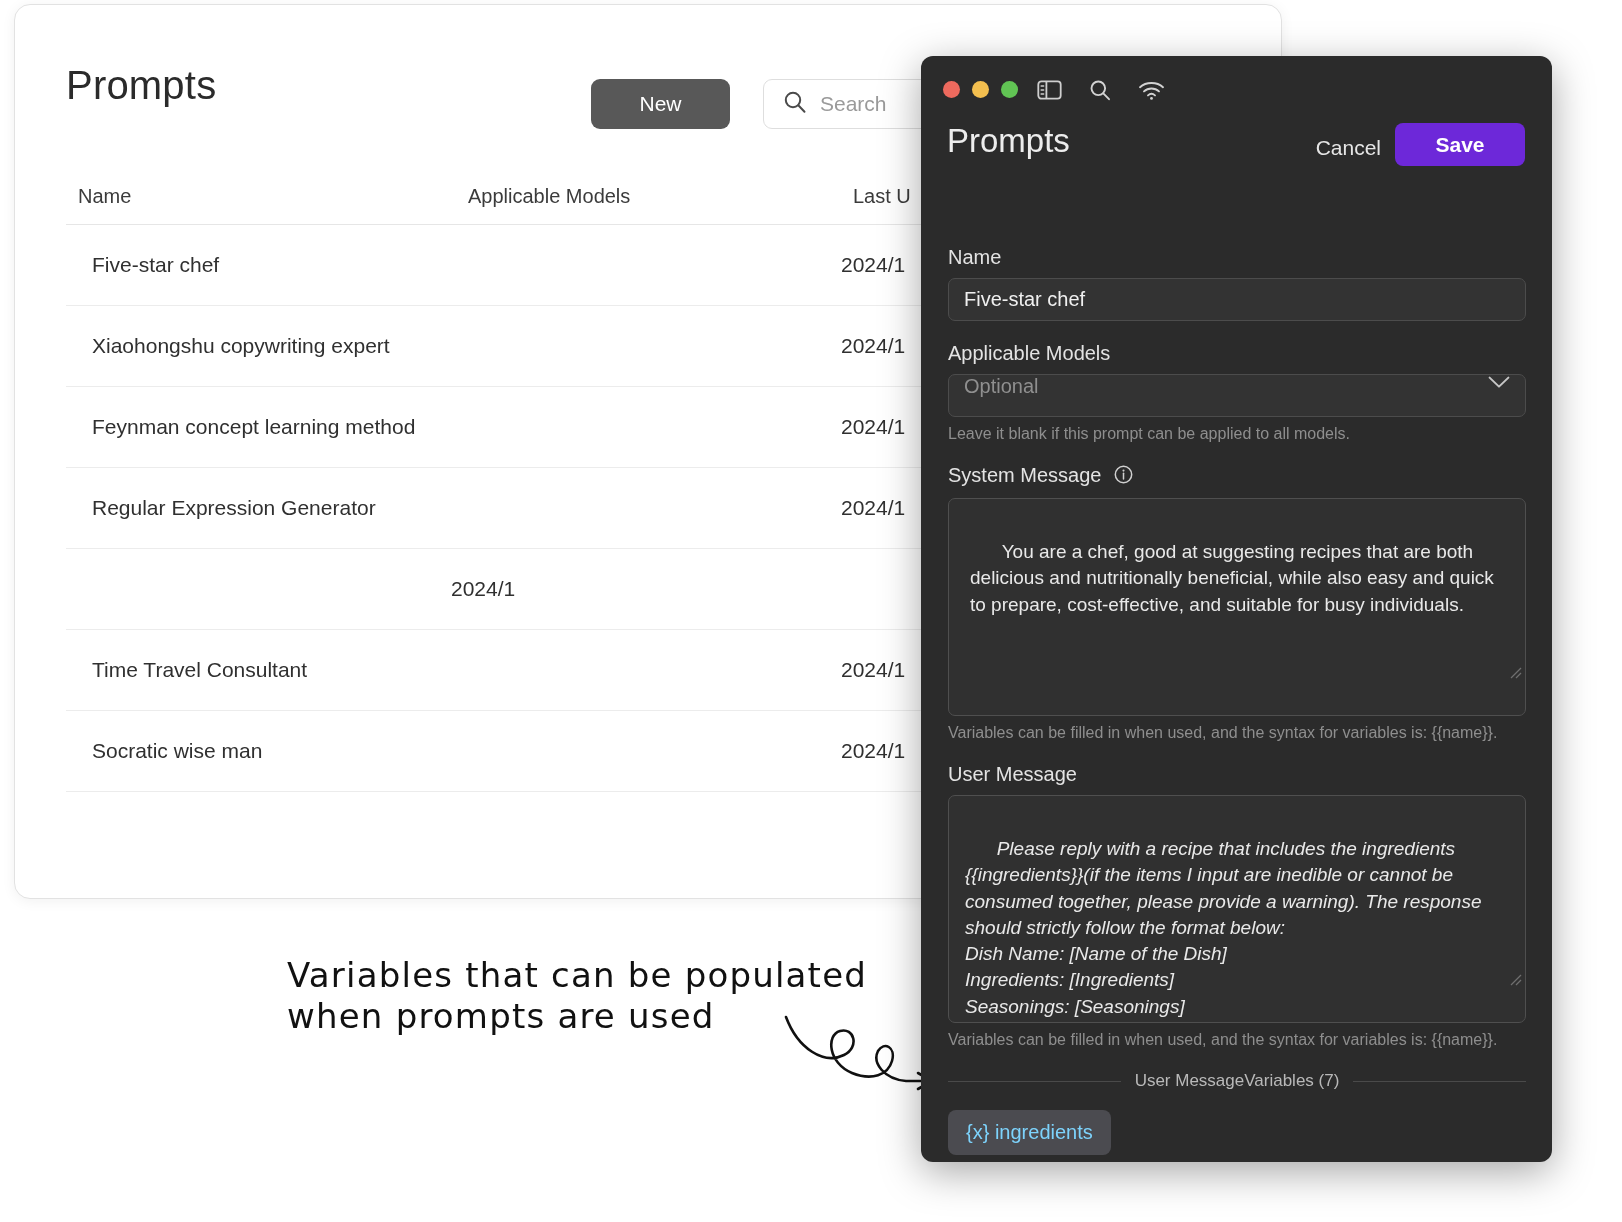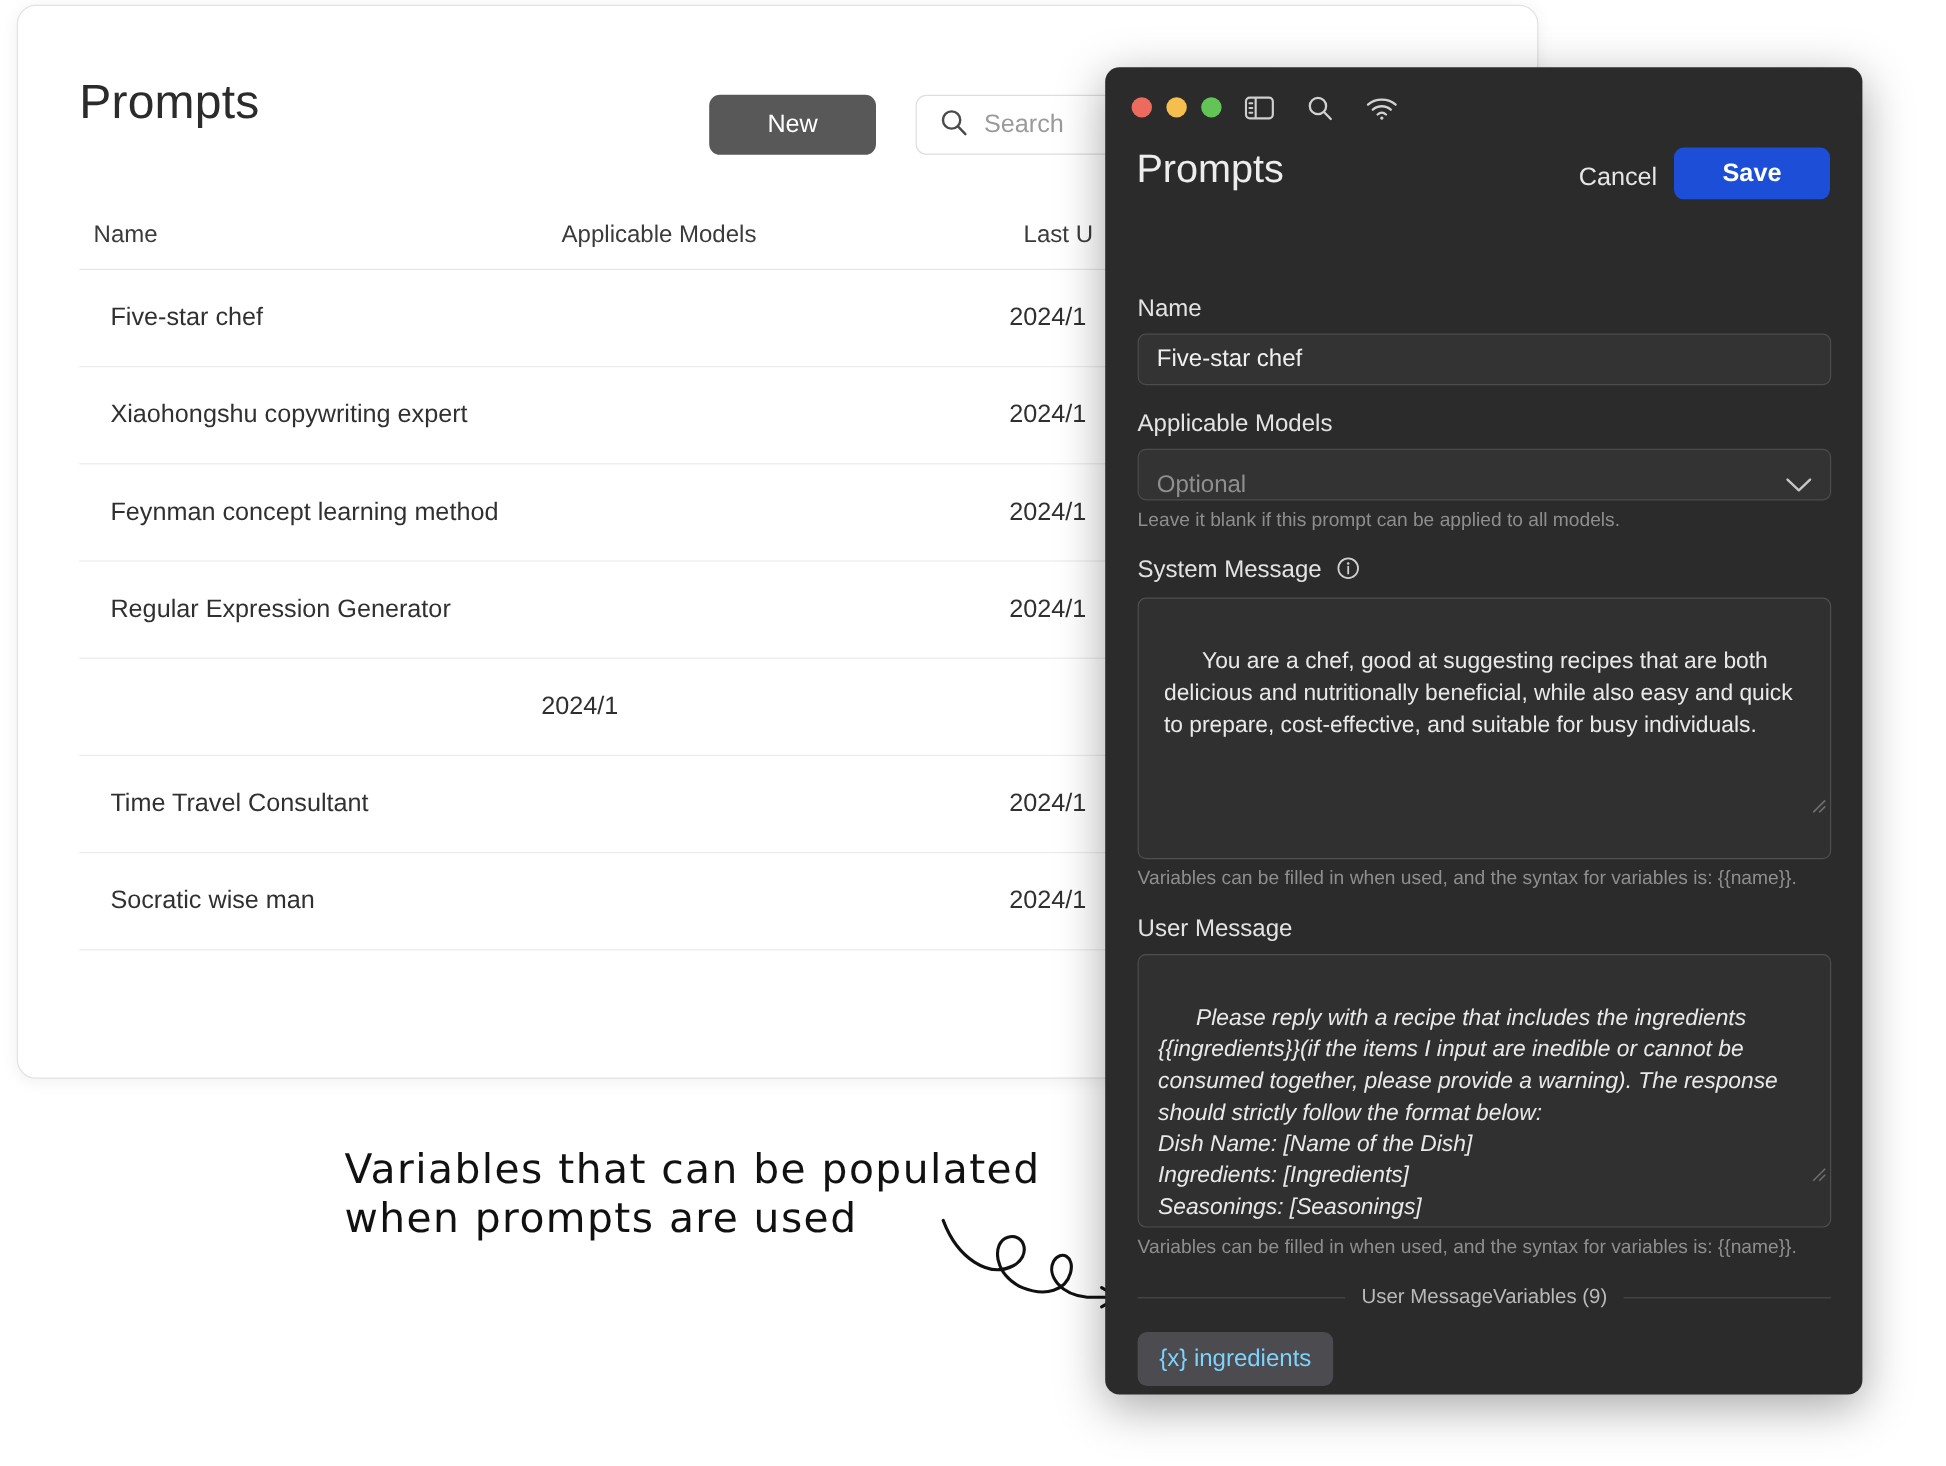--- a/index.html
+++ b/index.html
@@ -76,37 +76,37 @@
 
   .modal-head{position:absolute;left:0;top:66px;width:100%;height:68px;}
   .modal-title{position:absolute;left:26px;top:0;font-size:33px;color:#ededed;font-weight:400;}
   .cancel-btn{
     position:absolute;right:167px;top:8px;
     font-size:21px;color:#e6e6e6;background:none;border:none;
     font-family:inherit;cursor:pointer;padding:6px 4px;
   }
   .save-btn{
     position:absolute;right:27px;top:1px;width:130px;height:43px;
-    background:#1d4ed8;border:none;border-radius:8px;color:#ffffff;
+    background:#6d28d9;border:none;border-radius:8px;color:#ffffff;
     font-size:21px;font-weight:bold;font-family:inherit;cursor:pointer;
   }
 
   .form{position:absolute;left:27px;top:190px;width:578px;}
   .f-label{font-size:20px;color:#e3e3e3;margin-bottom:9px;display:block;}
   .f-label .info-ico{margin-left:7px;vertical-align:-2px;}
   .f-input{
     width:100%;height:43px;box-sizing:border-box;
     background:#333333;border:1px solid #4c4c4c;border-radius:7px;
     color:#f0f0f0;font-size:20px;font-family:inherit;
     padding:0 15px;outline:none;
   }
   .f-select{
     width:100%;height:43px;box-sizing:border-box;
     background:#333333;border:1px solid #4c4c4c;border-radius:7px;
-    display:flex;align-items:flex-end;justify-content:space-between;
+    display:flex;align-items:flex-start;justify-content:space-between;
     padding:0 15px;cursor:pointer;
   }
   .f-select .placeholder{font-size:20px;color:#8f8f8f;}
   .f-hint{font-size:16px;color:#8e8e8e;margin-top:8px;display:block;}
   .f-gap{height:21px;}
 
   .f-area{
     width:100%;box-sizing:border-box;
     background:#303030;border:1px solid #4f4f4f;border-radius:7px;
     color:#e9e9e9;font-size:19px;line-height:1.38;font-family:inherit;
@@ -303,21 +303,21 @@
         <svg width="13" height="13" viewBox="0 0 13 13" fill="none">
           <line x1="12" y1="2" x2="2" y2="12" stroke="#6f6f6f" stroke-width="1.3"></line>
           <line x1="12" y1="7" x2="7" y2="12" stroke="#6f6f6f" stroke-width="1.3"></line>
         </svg>
       </span>
     </div>
     <span class="f-hint">Variables can be filled in when used, and the syntax for variables is: {{name}}.</span>
 
     <div class="divider-row">
       <span class="divider-line"></span>
-      <span class="divider-label">User MessageVariables (9)</span>
+      <span class="divider-label">User MessageVariables (7)</span>
       <span class="divider-line"></span>
     </div>
 
     <div class="chips" id="variable-chips">
         <button class="chip">{x} ingredients</button>
       </div>
 
   </div>
 </div>
 

